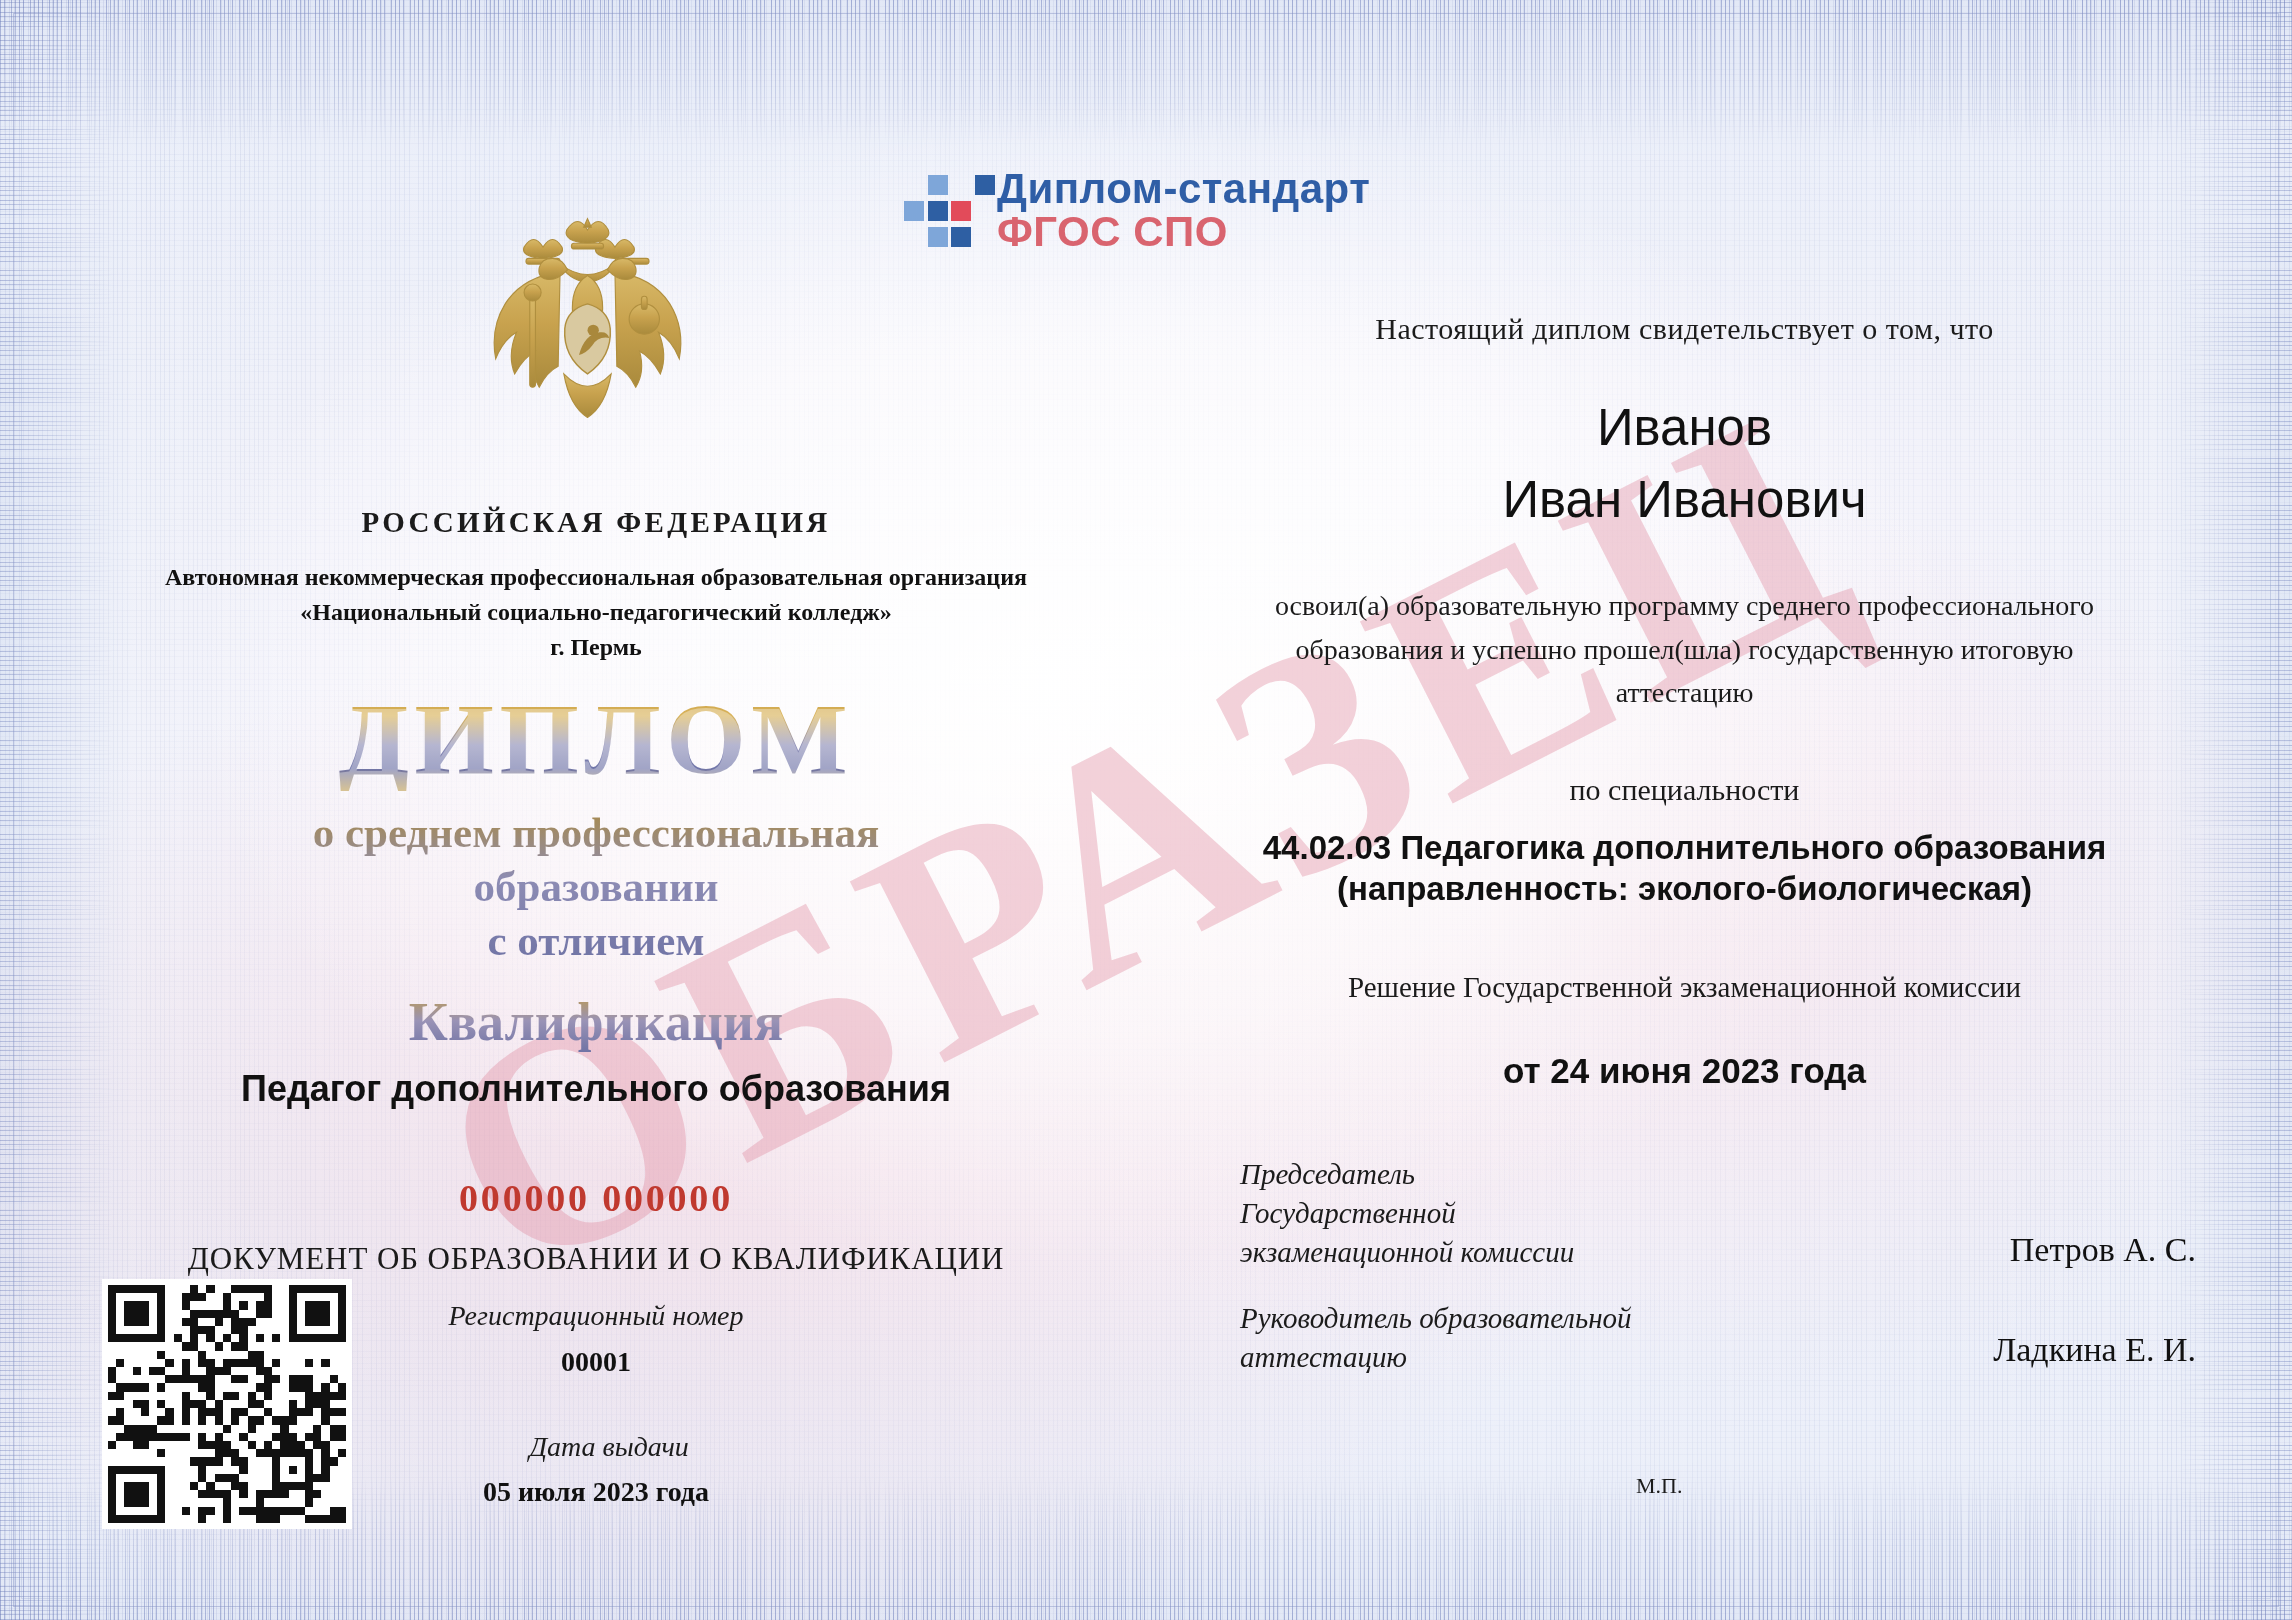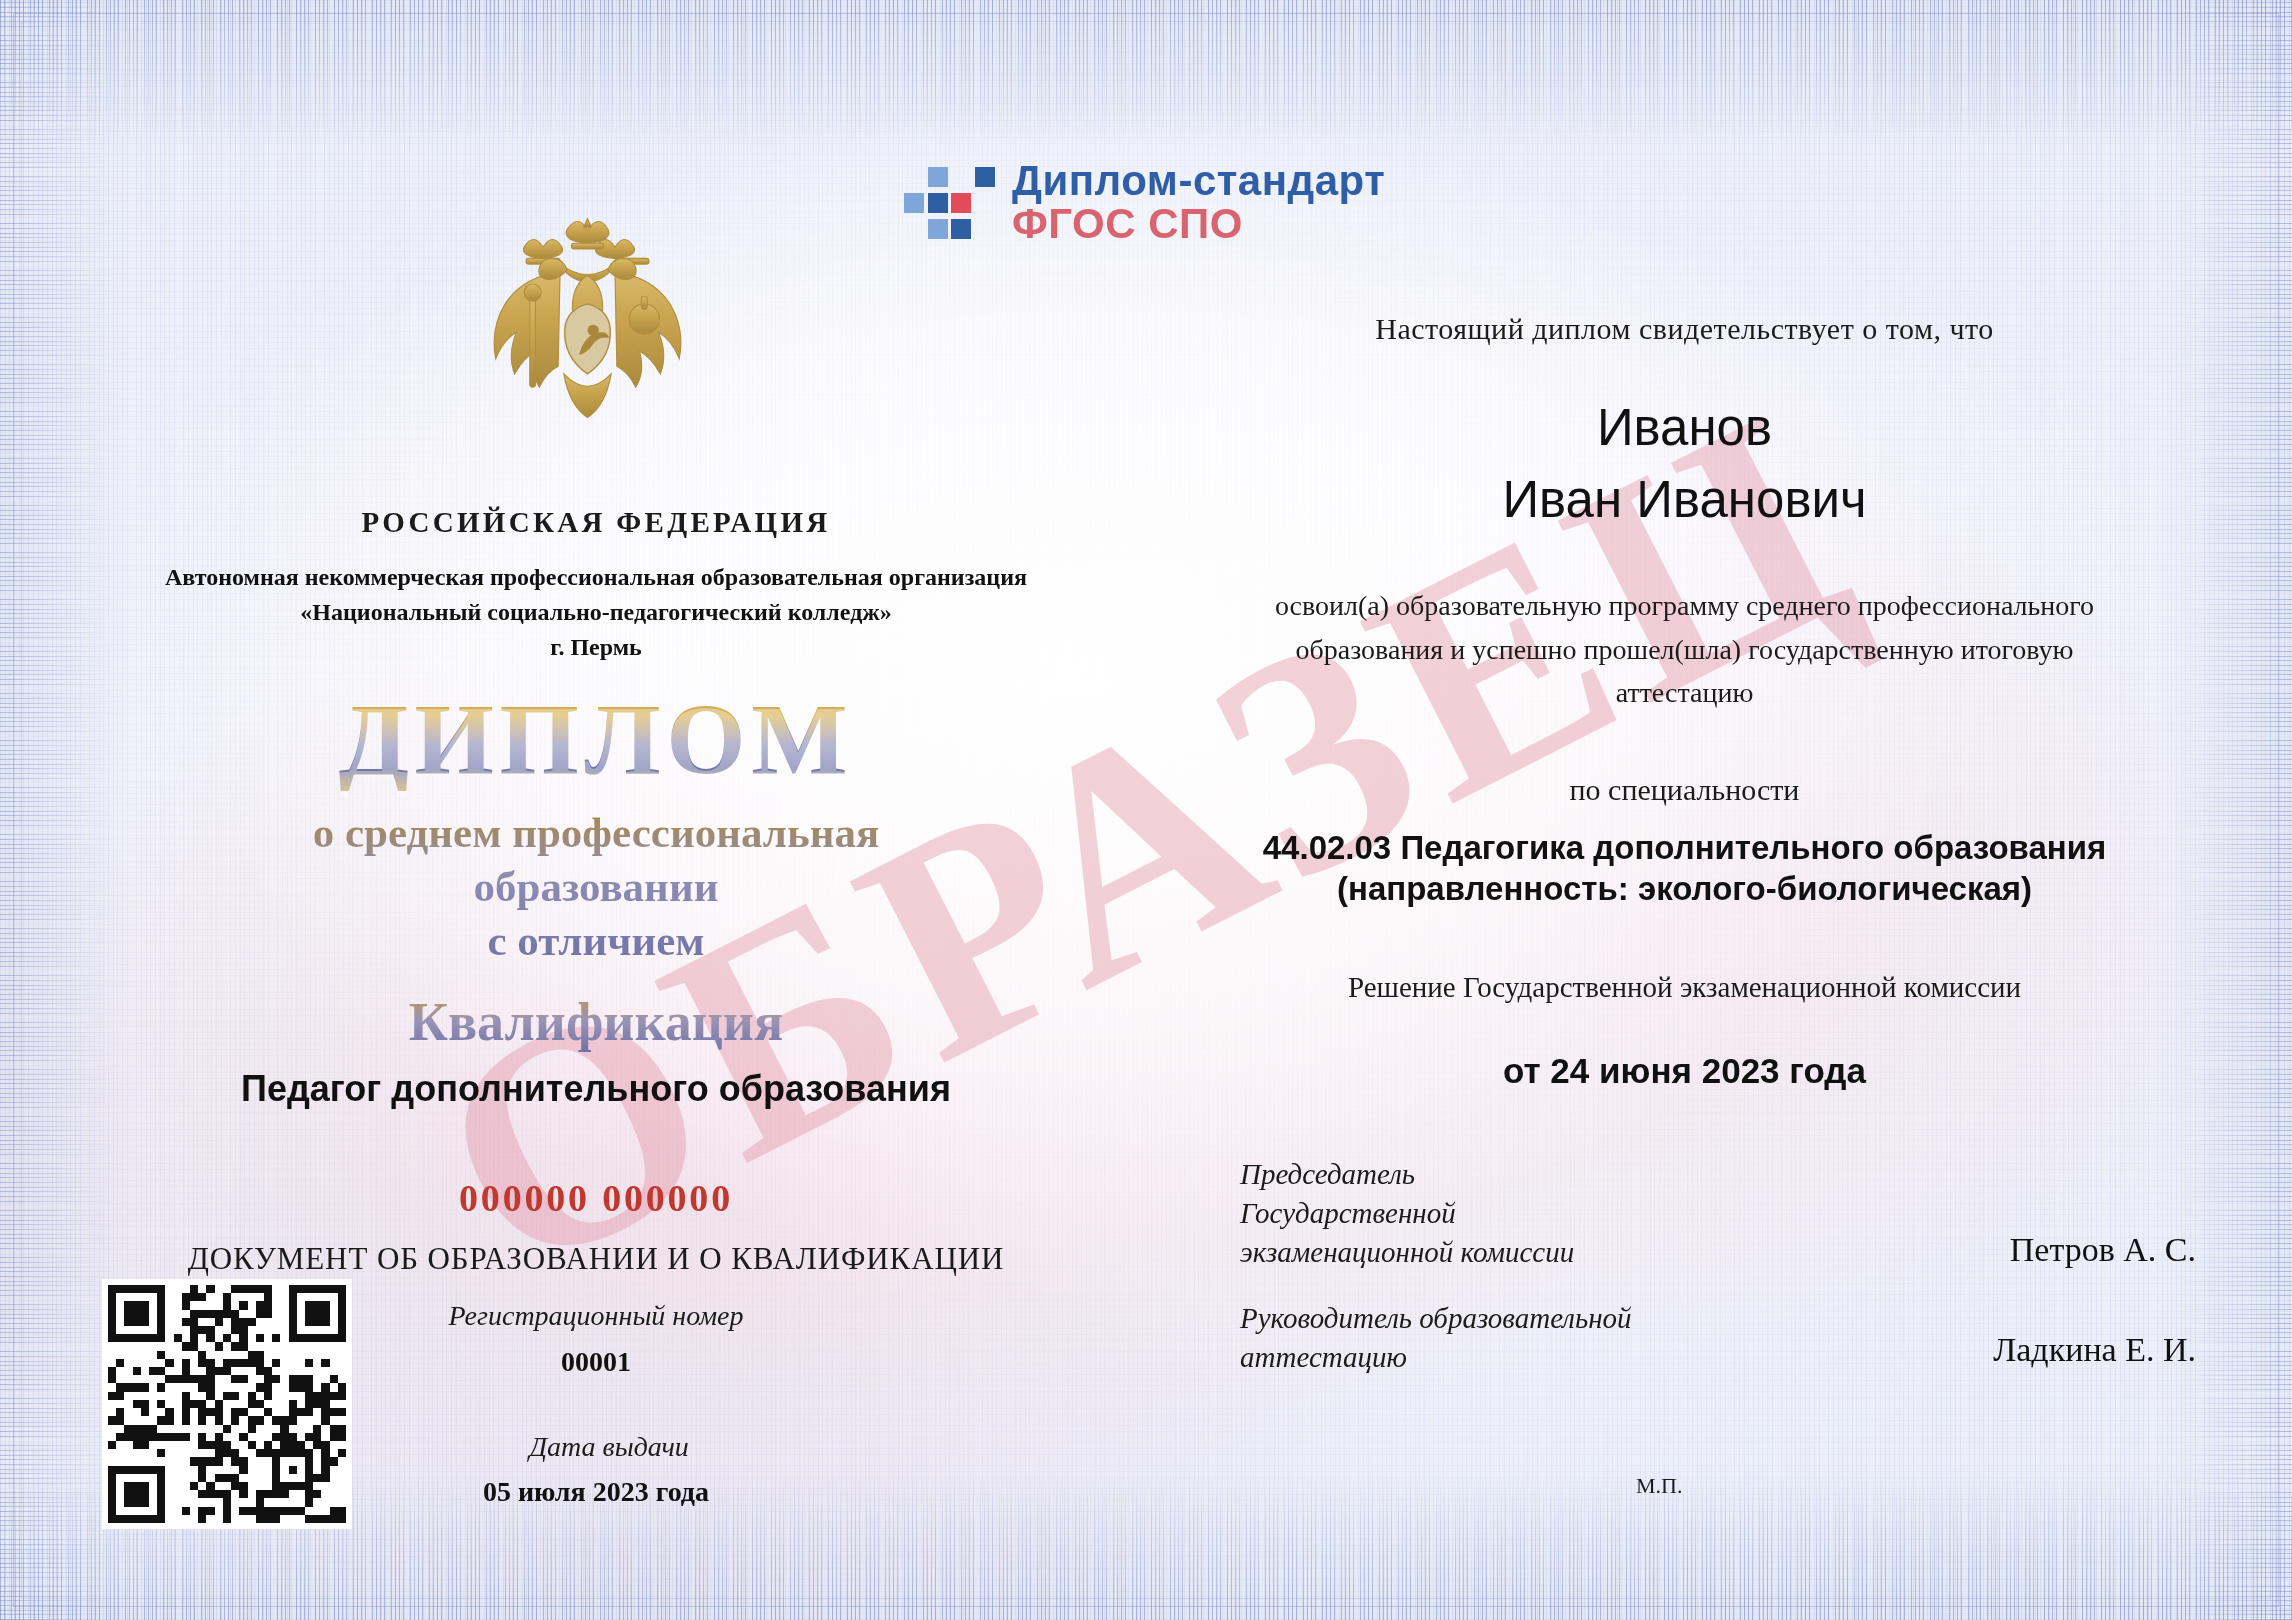--- a/index.html
+++ b/index.html
@@ -116,24 +116,24 @@
   .content {
     position: absolute;
     inset: 0;
     z-index: 10;
   }
 
   
   .brand {
     position: absolute;
     left: 904px;
-    top: 160px;
+    top: 168px;
     display: flex;
     align-items: center;
-    gap: 17px;
+    gap: 2px;
     justify-content: space-between;
   }
   .brand-mark {
     width: 91px;
     height: 72px;
     position: relative;
   }
   .brand-mark i {
     position: absolute;
     display: block;

